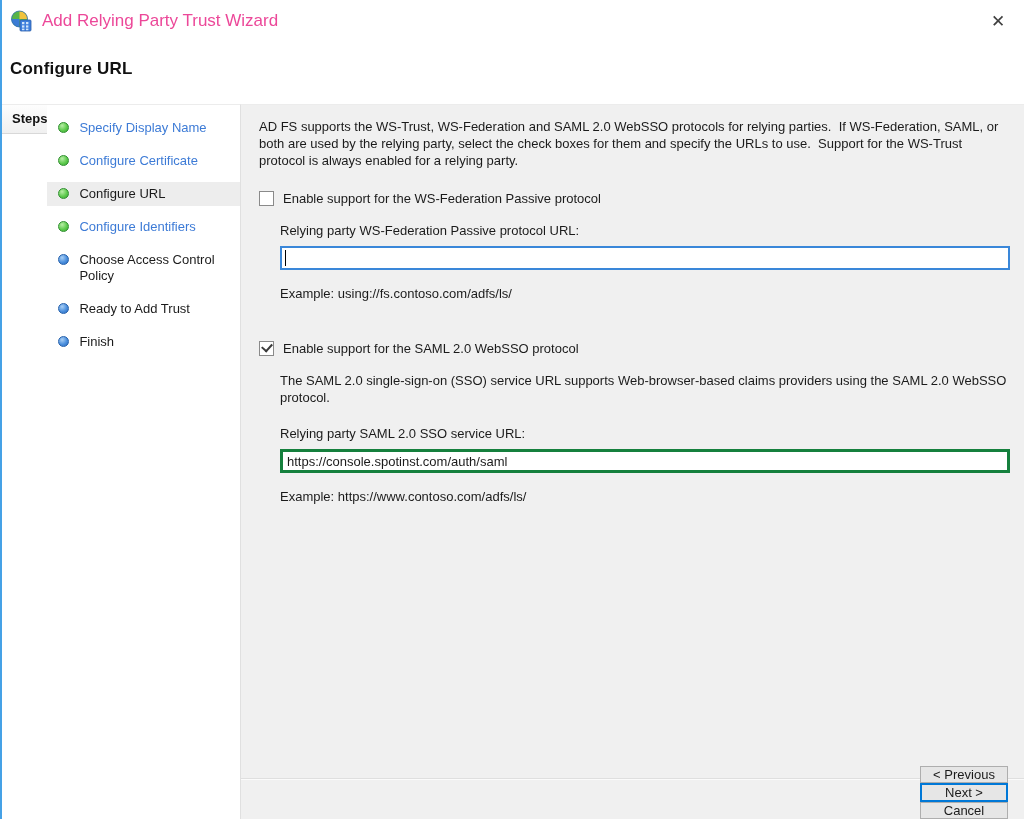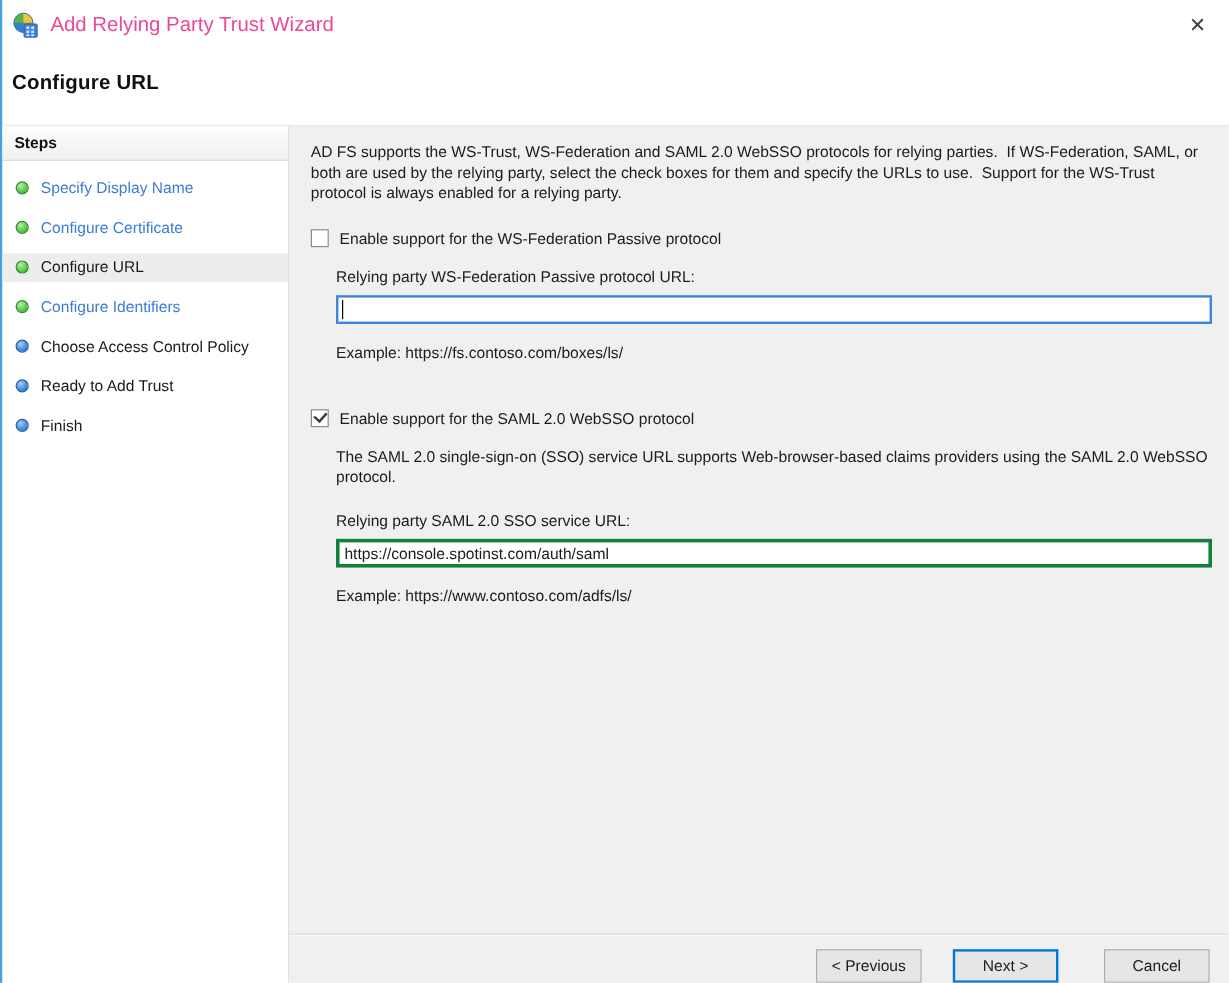--- a/index.html
+++ b/index.html
@@ -23,21 +23,21 @@
   }
   .heading-area { padding: 17px 0 0 8px; height: 62px; background: #ffffff; }
   .heading-area h1 { font-size: 17px; font-weight: bold; color: #111; letter-spacing: .2px; }
 
   .main-row { display: flex; height: 715px; }
 
   
   .sidebar {
     width: 239px; flex: 0 0 auto; background: #ffffff;
     border-right: 1px solid #e0e0e0; border-top: 1px solid #ececec;
-    display: flex; flex-direction: column;
+    display: flex; flex-direction: row;
   }
   .steps-header {
     height: 29px; line-height: 28px; padding-left: 10px;
     font-weight: bold; font-size: 13px; color: #111;
     background: linear-gradient(#fdfdfd, #f0f0f0);
     border-bottom: 1px solid #d8d8d8;
   }
   .steps-list { list-style: none; padding-top: 11px; }
   .steps-list li {
     display: flex; align-items: flex-start;
@@ -95,22 +95,23 @@
     position: absolute; left: 5px; top: 4px; width: 1px; height: 16px; background: #000;
   }
   .example { margin-bottom: 22px; }
   .section-gap { height: 16px; }
 
   
   .footer {
     position: absolute; left: 0; right: 0; bottom: 0; height: 41px;
     background: var(--content-bg, #f0f0f0);
     border-top: 1px solid #dfdfdf; box-shadow: inset 0 1px 0 #fbfbfb;
-    display: flex; justify-content: flex-end; align-items: center;
+    display: flex; justify-content: flex-end; align-items: flex-end;
     padding: 11px 16px 0 0;
+    flex-direction: column;
   }
   .btn {
     width: 88px; height: 28px; font-family: "Liberation Sans", sans-serif;
     font-size: 13px; color: #1b1b1b; text-align: center;
     background: #e6e6e6; border: 1px solid #aeaeae; cursor: default;
   }
   .btn + .btn { margin-left: 28px; }
   .btn.default { border: 2px solid var(--accent, #0078d7); margin-left: 26px; }
   .btn.cancel { margin-left: 38px; }
 </style>
@@ -183,21 +184,21 @@
     <div class="checkbox-row">
       <div class="checkbox"></div>
       <span>Enable support for the WS-Federation Passive protocol</span>
     </div>
     <div class="indent">
       <div class="field-label">Relying party WS-Federation Passive protocol URL:</div>
       <div class="url-input-wrap">
         <input class="url-input focused" type="text" value="" style="">
         <div class="caret"></div>
       </div>
-      <div class="example">Example: https://fs.contoso.com/boxes/ls/</div>
+      <div class="example">Example: using://fs.contoso.com/adfs/ls/</div>
     </div>
 
     <div class="section-gap"></div>
 
     <div class="checkbox-row">
       <div class="checkbox checked"></div>
       <span>Enable support for the SAML 2.0 WebSSO protocol</span>
     </div>
     <div class="indent">
       <p class="proto-desc">The SAML 2.0 single-sign-on (SSO) service URL supports Web-browser-based claims providers using the SAML 2.0 WebSSO protocol.</p>

